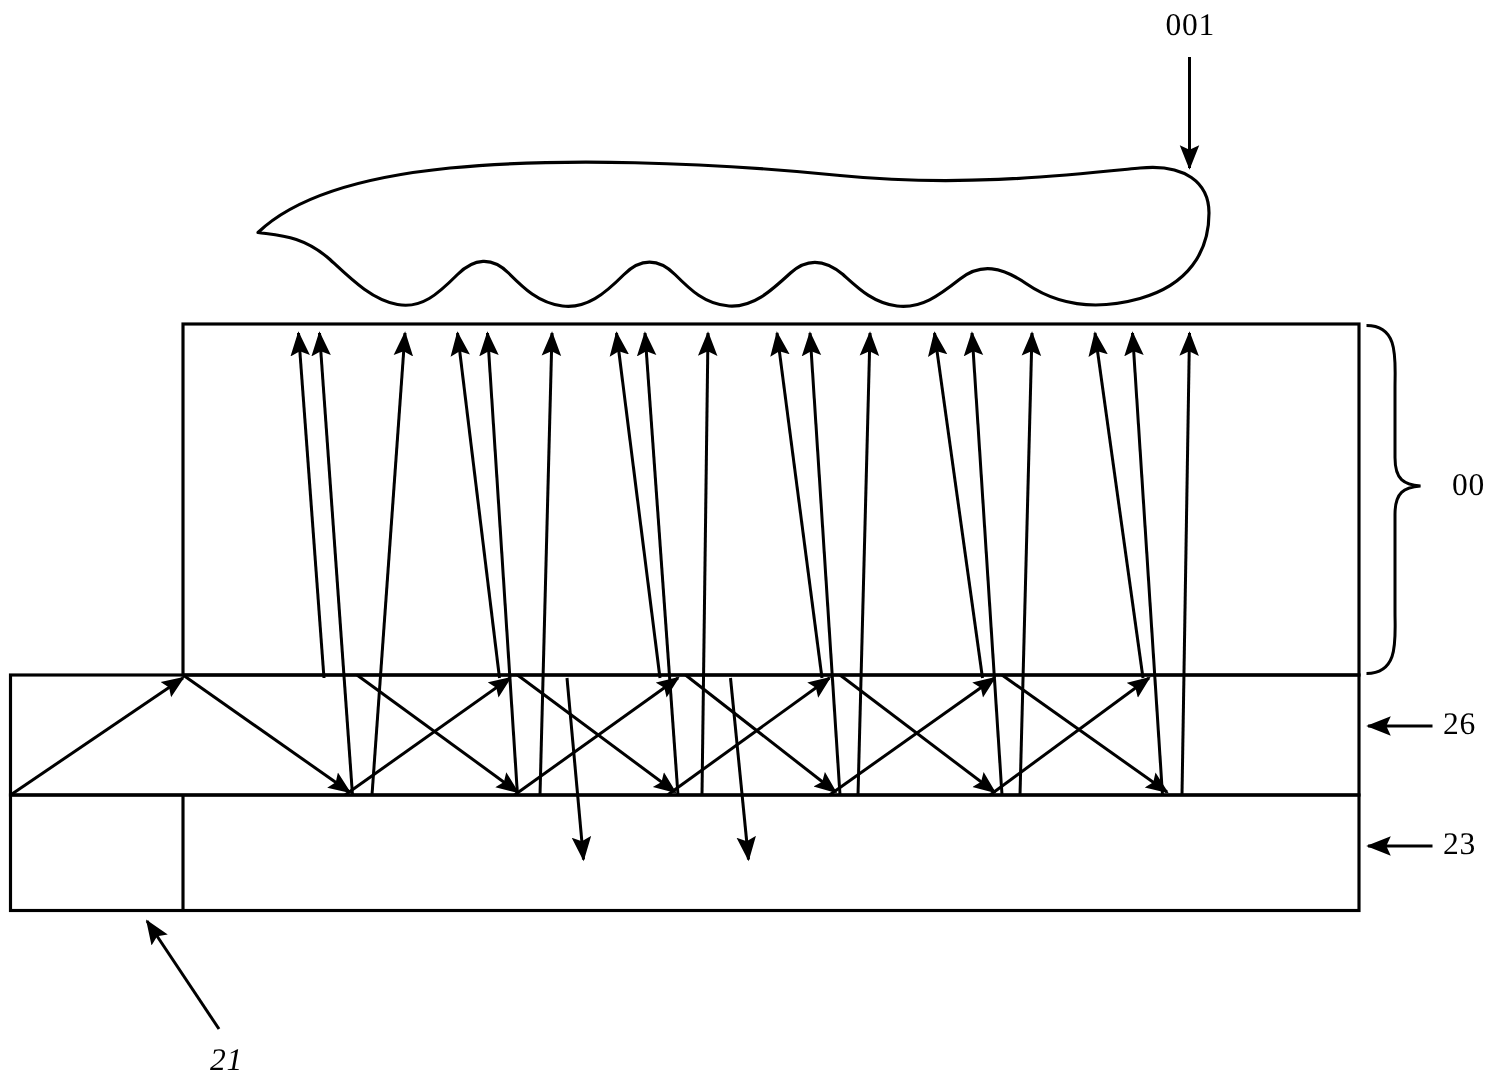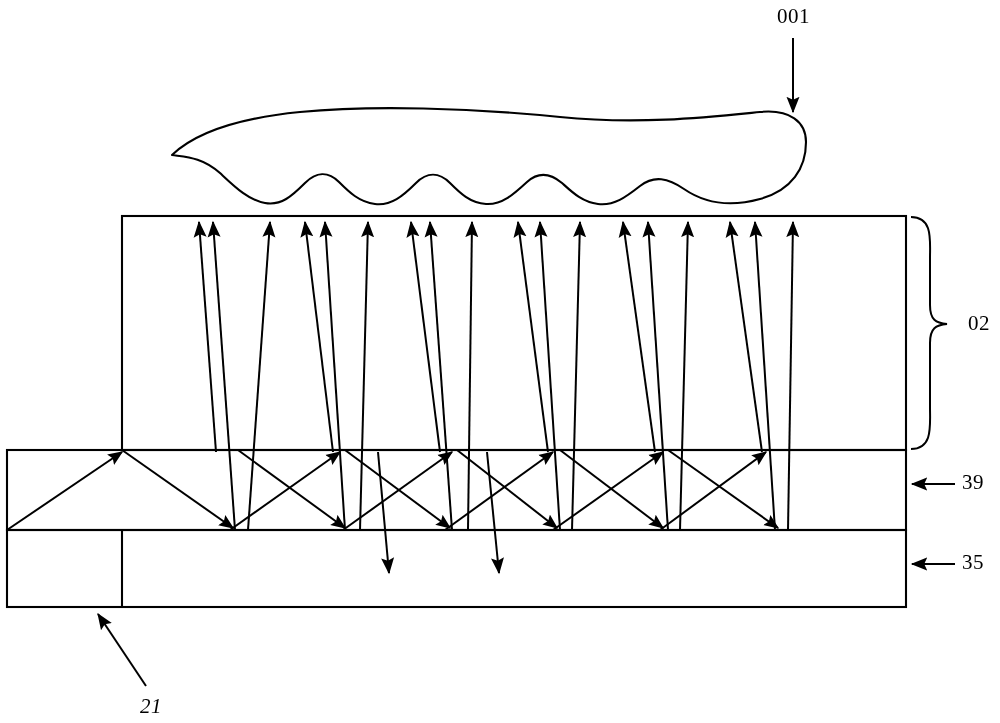--- a/index.html
+++ b/index.html
@@ -145,21 +145,21 @@
 
     <line x1="955" y1="484" x2="912" y2="484" stroke="#000000" stroke-width="2.0" marker-end="url(#ah)"></line>
 
     <line x1="955" y1="564" x2="912" y2="564" stroke="#000000" stroke-width="2.0" marker-end="url(#ah)"></line>
 
     <line x1="146" y1="686" x2="98" y2="614" stroke="#000000" stroke-width="2.0" marker-end="url(#ah)"></line>
   </svg>
 
   <div class="ref-label" id="label-001">001</div>
 
-  <div class="ref-label" id="label-00">02</div>
+  <div class="ref-label" id="label-00">00</div>
 
-  <div class="ref-label" id="label-22">39</div>
+  <div class="ref-label" id="label-22">26</div>
 
-  <div class="ref-label" id="label-23">35</div>
+  <div class="ref-label" id="label-23">23</div>
 
   <div class="ref-label" id="label-21">21</div>
 
 </div>
 
 </body></html>

